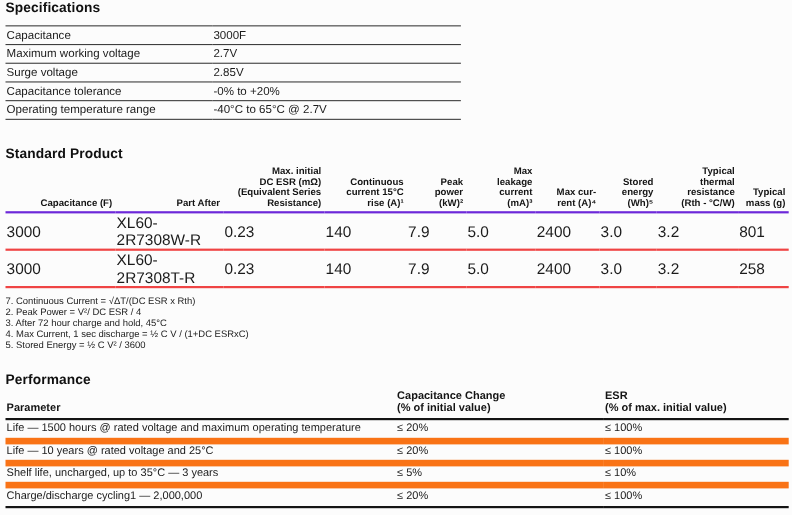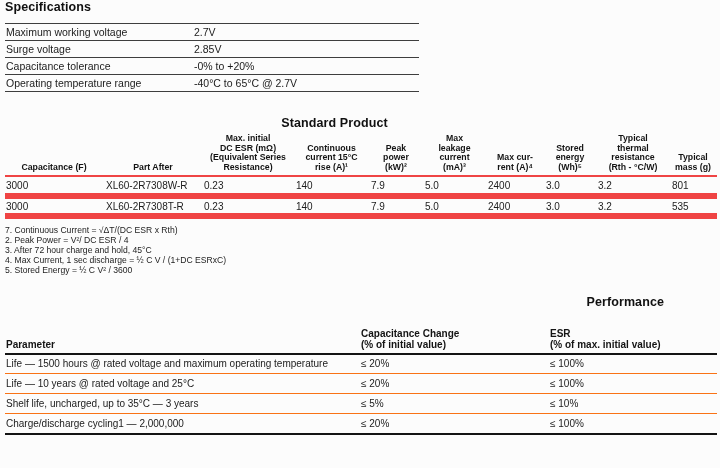--- a/index.html
+++ b/index.html
@@ -30,82 +30,86 @@
     padding: 2px 0 2px 1px;
     height: 16px;
     border-top: 1px solid #3e3e3e;
     vertical-align: middle;
   }
   .spec-table tr:last-child td { border-bottom: 1px solid #3e3e3e; }
   .spec-table .col-label { width: 188px; }
 
   
   .sp-section { margin-bottom: 20px; }
-  .sp-title { margin-bottom: 4px; text-align: center; }
+  .sp-title { margin-bottom: 4px; }
   .sp-table { width: 712px; table-layout: fixed; }
   .sp-table th {
     font-size: 8.75px;
     line-height: 9.6px;
     font-weight: bold;
-    text-align: center;
+    text-align: right;
     vertical-align: bottom;
     white-space: pre-line;
     padding: 0 3px 3px 1px;
-    border-bottom: 2px solid #ef4444;
+    border-bottom: 2px solid #6d28d9;
     color: #141414;
   }
   .sp-table td {
-    font-size: 10px;
+    font-size: 14px;
     padding: 0 0 0 1px;
     height: 20px;
-    border-bottom: 6px solid #ef4444;
+    border-bottom: 2px solid #ef4444;
     vertical-align: middle;
   }
 
   
   .footnotes { margin-top: 7px; }
   .footnote {
     font-size: 8.6px;
     line-height: 9.8px;
     color: #222;
   }
 
   
   .perf-section { margin-top: 20px; }
-  .perf-title { margin-bottom: 18px; text-align: right; }
+  .perf-title { margin-bottom: 2px; }
   .perf-table { width: 712px; table-layout: fixed; }
   .perf-table th {
     font-size: 10px;
     line-height: 10.6px;
     font-weight: bold;
     text-align: left;
     vertical-align: bottom;
     white-space: pre-line;
     padding: 2px 3px 2px 1px;
     border-bottom: 2px solid #141414;
     color: #141414;
   }
   .perf-table td {
     font-size: 10px;
     padding: 0 0 0 1px;
     height: 20px;
-    border-bottom: 1px solid #f97316;
+    border-bottom: 6px solid #f97316;
     vertical-align: middle;
   }
   .perf-table tr.last-row td { border-bottom: 2px solid #141414; }
 </style>
 </head>
 <body>
 
 <div class="page">
 
   <section class="spec-section">
     <h2 class="section-title spec-title">Specifications</h2>
     <table class="spec-table">
       <tbody>
+        <tr>
+          <td class="col-label">Capacitance</td>
+          <td>3000F</td>
+        </tr>
         <tr>
           <td class="col-label">Maximum working voltage</td>
           <td>2.7V</td>
         </tr>
         <tr>
           <td class="col-label">Surge voltage</td>
           <td>2.85V</td>
         </tr>
         <tr>
           <td class="col-label">Capacitance tolerance</td>
@@ -181,21 +185,21 @@
         <tr>
           <td>3000</td>
           <td>XL60-2R7308T-R</td>
           <td>0.23</td>
           <td>140</td>
           <td>7.9</td>
           <td>5.0</td>
           <td>2400</td>
           <td>3.0</td>
           <td>3.2</td>
-          <td>535</td>
+          <td>258</td>
         </tr>
       </tbody>
     </table>
     <div class="footnotes">
       <div class="footnote">7. Continuous Current = √ΔT/(DC ESR x Rth)</div>
       <div class="footnote">2. Peak Power = V²/ DC ESR / 4</div>
       <div class="footnote">3. After 72 hour charge and hold, 45°C</div>
       <div class="footnote">4. Max Current, 1 sec discharge = ½ C V / (1+DC ESRxC)</div>
       <div class="footnote">5. Stored Energy = ½ C V² / 3600</div>
     </div>

